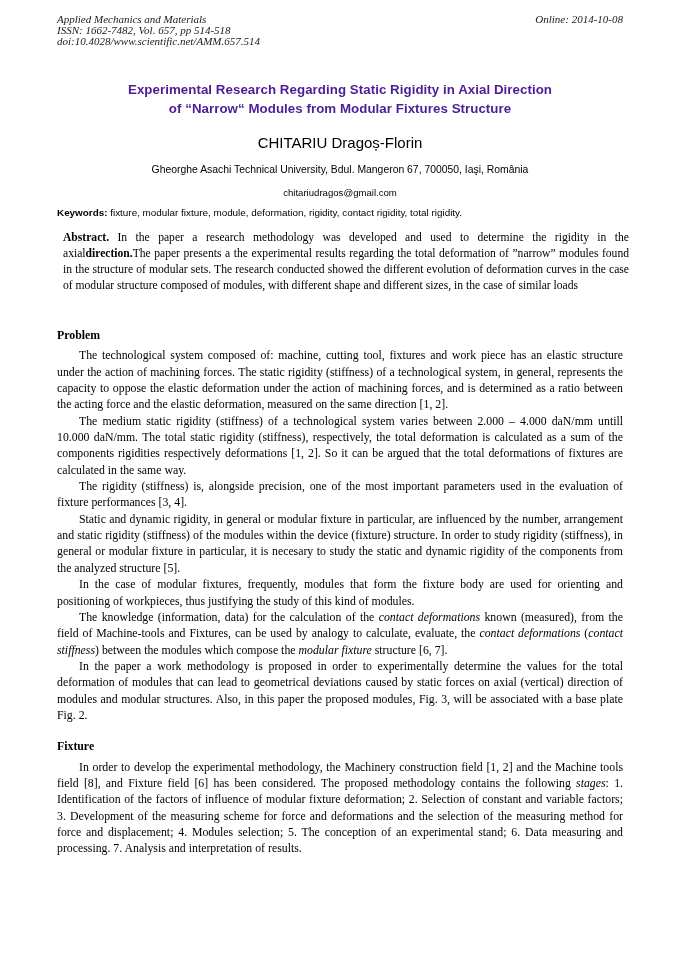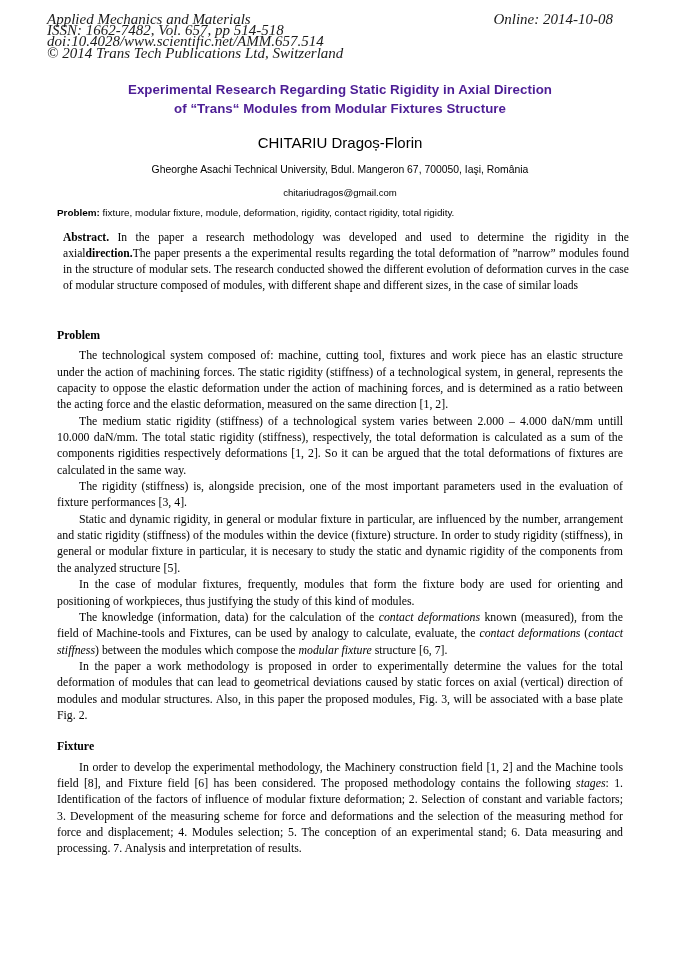--- a/index.html
+++ b/index.html
@@ -19,26 +19,26 @@
     margin: 0 auto;
     background: #ffffff;
     box-sizing: border-box;
     padding: 0;
     overflow: hidden;
   }
 
   
   .pub-header {
     position: absolute;
-    left: 47px;
+    left: 57px;
     top: 14px;
     width: 566px;
     font-family: "Liberation Serif", "DejaVu Serif", serif;
     font-style: italic;
-    font-size: 15px;
+    font-size: 11px;
     line-height: 11.2px;
     color: #1a1a1a;
   }
   .pub-header .row-top {
     display: flex;
     justify-content: space-between;
     align-items: flex-start;
   }
   .pub-header .hdr-left { text-align: left; }
   .pub-header .hdr-right { text-align: right; white-space: nowrap; }
@@ -152,38 +152,37 @@
 
   <div class="pub-header">
     <div class="row-top">
       <div class="hdr-left">
         <span class="hdr-line">Applied Mechanics and Materials</span>
       </div>
       <div class="hdr-right">Online: 2014-10-08</div>
     </div>
     <span class="hdr-line">ISSN: 1662-7482, Vol. 657, pp 514-518</span>
     <span class="hdr-line">doi:10.4028/www.scientific.net/AMM.657.514</span>
-    <span class="hdr-line">© 2014 Trans Tech Publications Ltd, Switzerland</span>
   </div>
 
   <div class="title-block">
     <h1 class="paper-title">
       <span class="tline">Experimental Research Regarding Static Rigidity in Axial Direction</span>
-      <span class="tline">of “Trans“ Modules from Modular Fixtures Structure</span>
+      <span class="tline">of “Narrow“ Modules from Modular Fixtures Structure</span>
     </h1>
   </div>
 
   <div class="author-block">
     <p class="author-name">CHITARIU Dragoș-Florin</p>
     <p class="affiliation">Gheorghe Asachi Technical University, Bdul. Mangeron 67, 700050, Iaşi, România</p>
     <p class="email">chitariudragos@gmail.com</p>
   </div>
 
   <div class="keywords">
-    <span class="kw-label">Problem:</span>
+    <span class="kw-label">Keywords:</span>
     <span>fixture, modular fixture, module, deformation, rigidity, contact rigidity, total rigidity.</span>
   </div>
 
   <div class="abstract">
     <span class="ab-label">Abstract.</span>
     <span>In the paper a research methodology was developed and used to determine the rigidity in the axial</span><span class="ab-bold">direction.</span><span>The paper presents a the experimental results regarding the total deformation of ”narrow” modules found in the structure of modular sets. The research conducted showed the different evolution of deformation curves in the case of modular structure composed of modules, with different shape and different sizes, in the case of similar loads</span>
   </div>
 
   <div class="body-flow">
 

